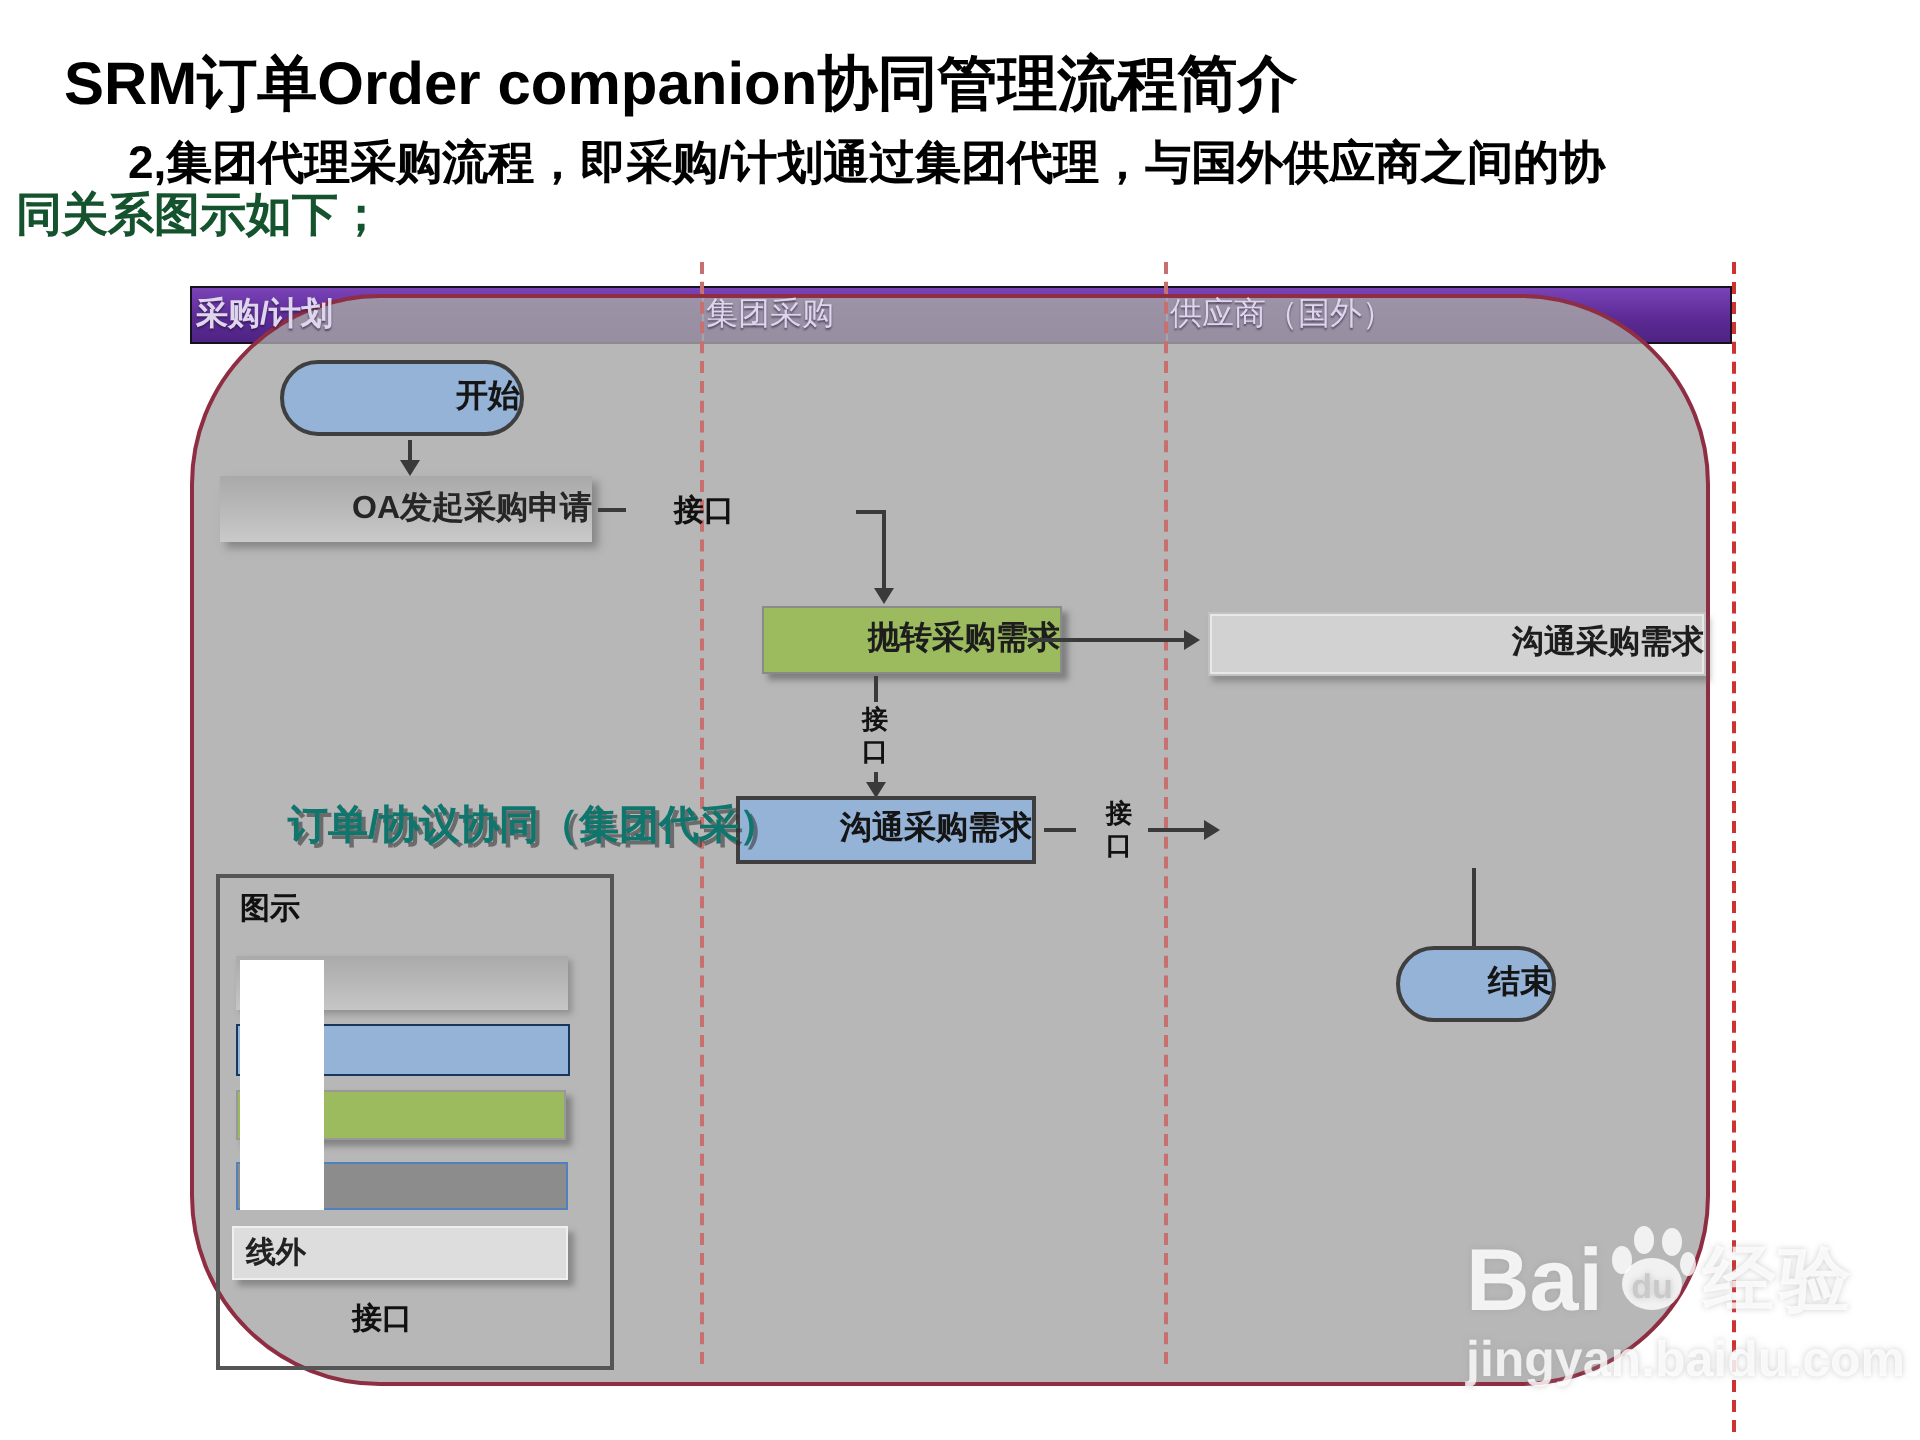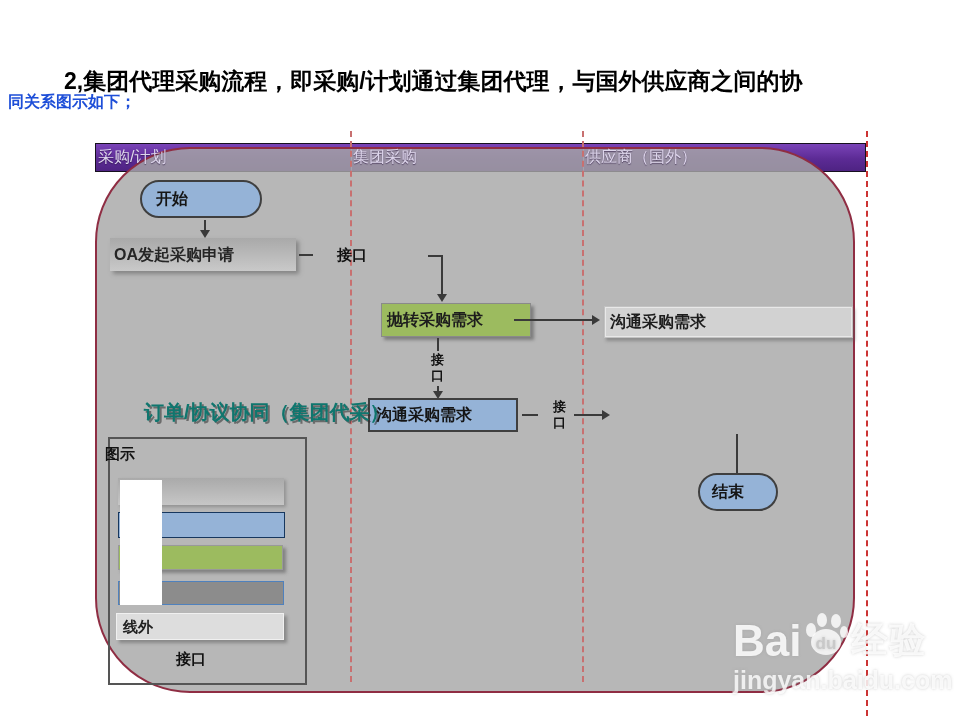--- a/index.html
+++ b/index.html
@@ -4,75 +4,76 @@
 <style>
   html,body{margin:0;padding:0;}
   .page{
     position:relative;width:960px;height:720px;background:#ffffff;overflow:hidden;
     font-family:"Liberation Sans","DejaVu Sans",sans-serif;color:#111;
   }
   .abs{position:absolute;}
   
   .title{left:32px;top:22px;font-size:30px;font-weight:bold;color:#000;letter-spacing:0px;white-space:nowrap;}
   .sub1{left:64px;top:66px;font-size:23px;font-weight:bold;color:#000;white-space:nowrap;}
-  .sub2{left:8px;top:92px;font-size:16px;font-weight:bold;color:#1d4ed8;white-space:nowrap;}
+  .sub2{left:8px;top:92px;font-size:23px;font-weight:bold;color:#14532d;white-space:nowrap;}
   
   .lane-bar{left:95px;top:143px;width:771px;height:29px;background:linear-gradient(180deg,#7a43b8,#5c2b95 55%,#4e2383);border:1px solid #17101f;box-sizing:border-box;z-index:1;}
   .lane-sep{top:144px;width:1px;height:27px;background:rgba(235,228,245,0.55);z-index:2;}
   .lane-label{top:147px;font-size:16px;color:#ded6ec;white-space:nowrap;z-index:4;text-shadow:0 1px 1px rgba(40,20,60,0.6);}
   
   .flow-bg{left:95px;top:147px;width:760px;height:546px;border:2px solid #8f2d43;border-radius:95px;background:rgba(167,167,167,0.82);box-sizing:border-box;z-index:2;}
   
   .dash-v{width:0;border-left:2px dashed #c87070;z-index:3;}
   .dash-v.bright{border-left:2px dashed #cc3333;}
   
-  .node{z-index:4;box-sizing:border-box;font-weight:bold;}
+  .node{z-index:4;box-sizing:border-box;font-weight:bold;text-align:right;}
   .pill{background:#95b3d7;border:2px solid #3f3f3f;border-radius:19px;font-size:16px;color:#151515;}
   .proc-gray{background:linear-gradient(180deg,#a9a9a9,#c9c9c9);color:#262626;font-size:16px;box-shadow:3px 3px 4px rgba(85,85,85,0.5);}
   .proc-light{background:#d2d2d2;border:1px solid #c2c2c2;box-shadow:2px 3px 3px rgba(90,90,90,0.45), inset 0 0 0 1px #e8e8e8;font-size:16px;color:#1d1d1d;}
   .proc-green{background:#9cbb5f;border:1px solid #8a8a8a;box-shadow:3px 3px 3px rgba(80,80,80,0.55);font-size:16px;color:#1d1d1d;}
   .proc-blue{background:#95b3d7;border:2px solid #3f3f3f;font-size:16px;color:#151515;}
   .iflabel{z-index:4;font-size:15px;font-weight:bold;color:#111;white-space:nowrap;}
   .ifstack{z-index:4;font-size:13px;font-weight:bold;color:#111;width:15px;line-height:16px;word-break:break-all;text-align:center;}
   
   .line{background:#3a3a3a;z-index:4;}
   .ah-d{width:0;height:0;border-left:5px solid transparent;border-right:5px solid transparent;border-top:8px solid #3a3a3a;z-index:4;}
   .ah-r{width:0;height:0;border-top:5px solid transparent;border-bottom:5px solid transparent;border-left:8px solid #3a3a3a;z-index:4;}
   
   .overlay-title{left:144px;top:399px;font-size:20px;font-weight:bold;color:#0f766e;text-shadow:2px 2px 0 rgba(45,45,45,0.55);white-space:nowrap;z-index:6;}
   
   .legend-box{left:108px;top:437px;width:199px;height:248px;border:2px solid #555;box-sizing:border-box;z-index:5;background:transparent;}
-  .legend-title{left:105px;top:445px;font-size:15px;font-weight:bold;color:#111;z-index:5;text-align:center;}
+  .legend-title{left:120px;top:445px;font-size:15px;font-weight:bold;color:#111;z-index:5;text-align:center;}
   .sw{z-index:5;box-sizing:border-box;}
   .sw-gray{background:linear-gradient(180deg,#aaaaaa,#c6c6c6);box-shadow:2px 2px 3px rgba(90,90,90,0.4);}
   .sw-blue{background:#95b3d7;border:1px solid #17375e;}
   .sw-green{background:#9cbb5f;border:1px solid #999;box-shadow:3px 3px 3px rgba(80,80,80,0.5);}
   .sw-dark{background:#8c8c8c;border:1px solid #4f81bd;}
   .sw-light{background:#dddddd;border:1px solid #f0f0f0;box-shadow:3px 3px 3px rgba(80,80,80,0.45);font-size:15px;font-weight:bold;color:#222;line-height:25px;padding-left:6px;}
   .legend-if{left:176px;top:650px;font-size:15px;font-weight:bold;z-index:5;}
   .white-patch{left:120px;top:480px;width:42px;height:125px;background:#ffffff;z-index:5;}
   
   .wm{z-index:7;color:rgba(255,255,255,0.85);text-shadow:0 0 3px rgba(150,150,150,0.45);white-space:nowrap;}
   .wm-brand{left:733px;top:612px;font-size:44px;font-weight:bold;display:flex;align-items:center;}
   .wm-suffix{font-size:36px;letter-spacing:2px;color:rgba(255,255,255,0.8);}
   .wm-url{left:733px;top:666px;font-size:25px;font-weight:bold;color:rgba(255,255,255,0.8);text-shadow:0 0 3px rgba(160,160,160,0.5);}
   .paw{position:relative;width:46px;height:46px;margin:0 2px 11px 2px;}
 </style>
 </head>
 <body>
 
 <div class="page">
 
+  <div class="abs title">SRM订单Order companion协同管理流程简介</div>
   <div class="abs sub1">2,集团代理采购流程，即采购/计划通过集团代理，与国外供应商之间的协</div>
   <div class="abs sub2">同关系图示如下；</div>
 
   <div class="abs lane-bar"></div>
   <div class="abs lane-sep" style="left:351px;"></div>
   <div class="abs lane-sep" style="left:583px;"></div>
-  <div class="abs lane-label" style="left:98px;">采购/计划</div>
+  <div class="abs lane-label" style="left:98px;font-weight:bold;">采购/计划</div>
   <div class="abs lane-label" style="left:353px;">集团采购</div>
   <div class="abs lane-label" style="left:585px;">供应商（国外）</div>
 
   <div class="abs flow-bg"></div>
 
   <div class="abs dash-v" style="left:350px;top:131px;height:551px;"></div>
   <div class="abs dash-v" style="left:582px;top:131px;height:551px;"></div>
   <div class="abs dash-v bright" style="left:866px;top:131px;height:585px;"></div>
 
   <div class="abs node pill" style="left:140px;top:180px;width:122px;height:38px;line-height:34px;padding-left:14px;">开始</div>

